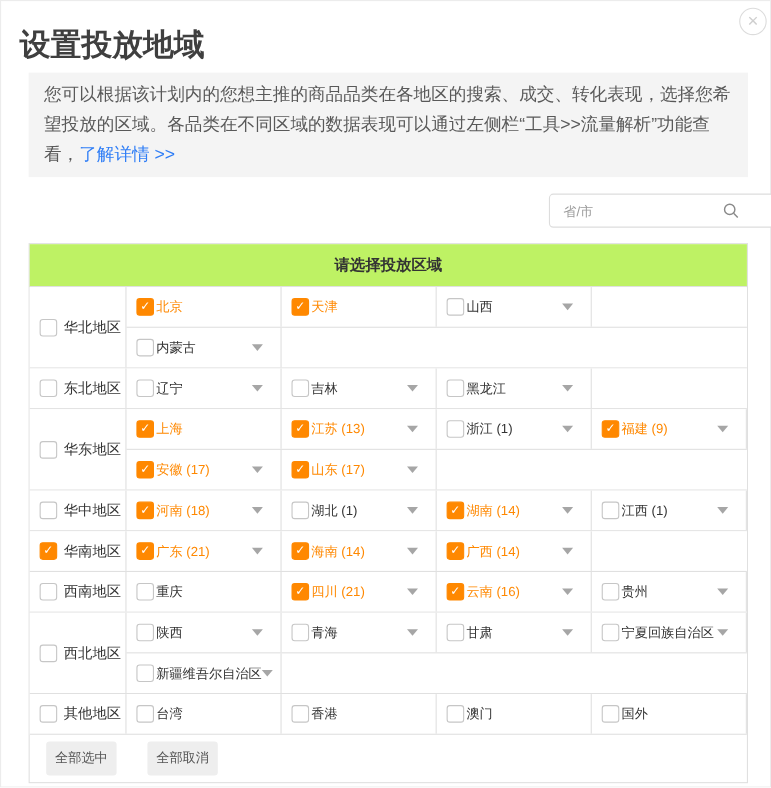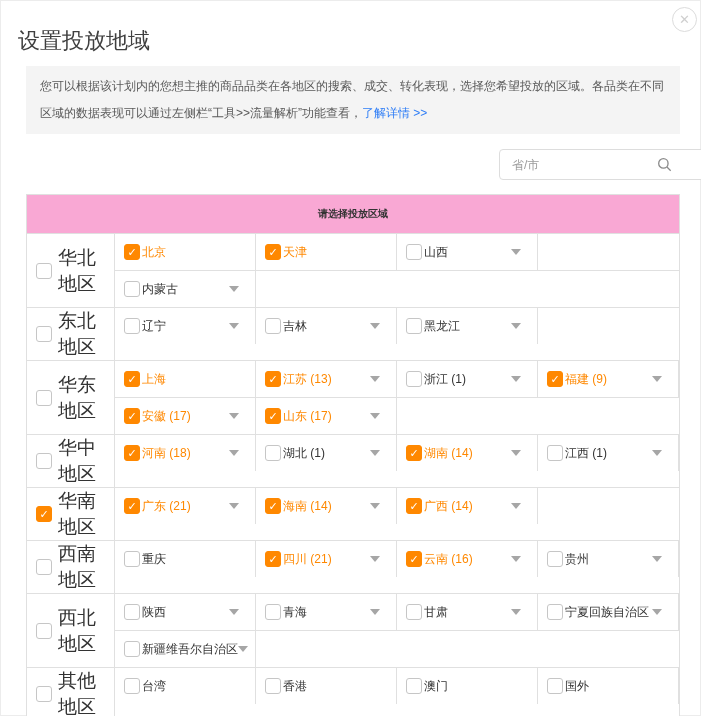--- a/index.html
+++ b/index.html
@@ -5,43 +5,43 @@
   html,body{margin:0;padding:0;background:#fff;}
   body{width:701px;height:716px;overflow:hidden;
        font-family:"Liberation Sans","DejaVu Sans",sans-serif;
        -webkit-font-smoothing:antialiased;}
   .dialog{position:relative;box-sizing:border-box;width:701px;height:716px;
           border:1px solid #ececec;background:#fff;}
   .close{position:absolute;top:6px;right:3px;width:23px;height:23px;
          border:1px solid #dcdcdc;border-radius:50%;display:flex;
          align-items:center;justify-content:center;color:#cfcfcf;
          font-size:13px;line-height:1;cursor:pointer;}
-  .title{margin:25px 0 0 17px;font-size:22px;line-height:30px;
-         font-weight:400;color:#3f3f3f;}
+  .title{margin:25px 0 0 17px;font-size:28px;line-height:30px;
+         font-weight:700;color:#3f3f3f;}
   .notice{box-sizing:border-box;margin:10px 25px 0 25px;width:654px;
-          background:#f4f4f4;padding:7px 14px;font-size:12px;
+          background:#f4f4f4;padding:7px 14px;font-size:16px;
           line-height:27px;color:#595959;}
   .notice a{color:#2e7df6;text-decoration:none;cursor:pointer;}
   .search-row{display:flex;justify-content:flex-end;margin:15px 19px 0 0;}
   .search-box{position:relative;width:182px;height:31px;}
   .search-box input{box-sizing:border-box;width:207px;height:31px;
           border:1px solid #ddd;border-radius:4px;padding:0 30px 0 12px;
           font-size:12px;color:#333;outline:none;
           font-family:"Liberation Sans","DejaVu Sans",sans-serif;}
   .search-box input::placeholder{color:#9b9b9b;}
   .search-icon{position:absolute;right:9px;top:8px;}
   .table{box-sizing:border-box;margin:14px 0 0 25px;width:654px;
          border:1px solid #e0e0e0;font-size:12px;color:#333;}
-  .thead{height:38px;background:#f9a8d4;display:flex;align-items:center;
-         justify-content:center;font-size:10px;font-weight:700;color:#333;
+  .thead{height:38px;background:#bef264;display:flex;align-items:center;
+         justify-content:center;font-size:14px;font-weight:700;color:#333;
          border-bottom:1px solid #e0e0e0;}
   .region-row{display:flex;border-bottom:1px solid #e0e0e0;background:#fff;}
   .region-cell{box-sizing:border-box;width:88px;display:flex;
          align-items:center;padding-left:9px;border-right:1px solid #e0e0e0;}
-  .region-label{margin-left:6px;font-size:19px;color:#333;}
+  .region-label{margin-left:6px;font-size:13px;color:#333;text-align:center;}
   .lines{flex:1;display:flex;flex-direction:column;}
   .line{display:flex;height:36px;}
   .line + .line{border-top:1px solid #e0e0e0;}
   .cell{box-sizing:border-box;width:141px;display:flex;align-items:center;
         padding:0 0 0 9px;border-right:1px solid #e0e0e0;cursor:pointer;}
   .lab{margin-left:2px;color:#333;white-space:nowrap;text-align:right;}
   .lab.on{color:#ff8800;}
   .cb{box-sizing:border-box;flex:0 0 16px;width:16px;height:16px;
       border:1px solid #c6c6c6;border-radius:3px;background:#fff;
       display:flex;align-items:center;justify-content:center;cursor:pointer;}

